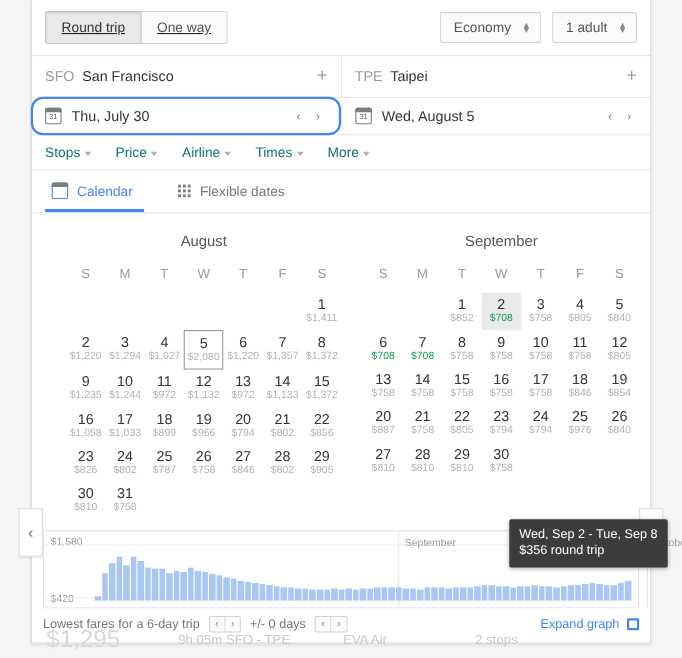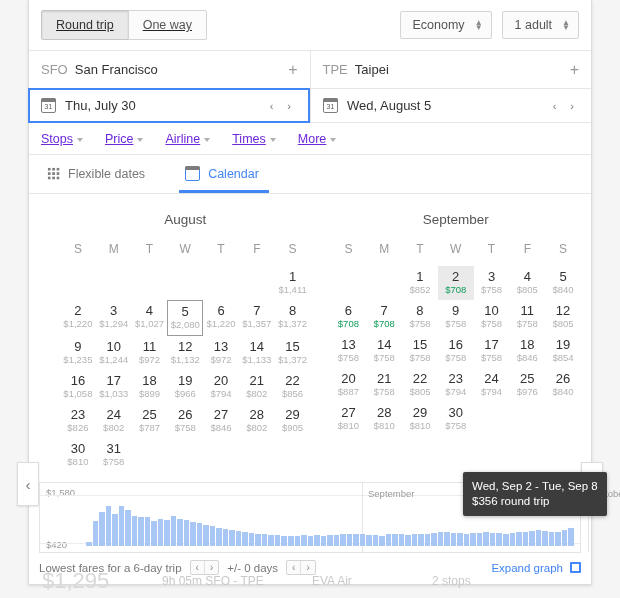--- a/index.html
+++ b/index.html
@@ -86,20 +86,21 @@
     color: #9a9a9a; font-size: 16px; cursor: pointer; line-height: 1;
   }
 
   
   .date-row { display: flex; border-top: 1px solid #e6e6e6; }
   .date-cell {
     flex: 1;
     display: flex; align-items: center;
     padding: 9px 12px;
     position: relative;
+    border-radius: 11px;
   }
   .date-cell + .date-cell { border-left: 1px solid #e6e6e6; }
   .date-cell.focused {
     border: 2px solid #4285f4;
     padding: 7px 11px;
     margin: -1px 0 -1px -1px;
     z-index: 3;
   }
   .cal-ico {
     width: 15px; height: 15px;
@@ -124,21 +125,21 @@
   }
   .arrows span { padding: 2px 7px; cursor: pointer; }
 
   
   .filters {
     display: flex; align-items: center;
     border-top: 1px solid #e6e6e6;
     padding: 9px 12px 8px 12px;
   }
   .filter {
-    color: #6d28d9; font-size: 12.5px; margin-right: 22px; cursor: pointer; text-decoration: underline;
+    color: #0f766e; font-size: 12.5px; margin-right: 22px; cursor: pointer;
   }
   .caret {
     display: inline-block;
     border-left: 3.5px solid transparent;
     border-right: 3.5px solid transparent;
     border-top: 4px solid #b0b0b0;
     margin-left: 4px; vertical-align: middle;
   }
 
   
@@ -344,27 +345,27 @@
 
     <div class="filters">
       <div class="filter"><span>Stops</span><i class="caret"></i></div>
       <div class="filter"><span>Price</span><i class="caret"></i></div>
       <div class="filter"><span>Airline</span><i class="caret"></i></div>
       <div class="filter"><span>Times</span><i class="caret"></i></div>
       <div class="filter"><span>More</span><i class="caret"></i></div>
     </div>
 
     <div class="tabs">
+      <div class="tab active">
+        <span class="tab-ico cal-ico" style="border-color:#4285f4;color:#4285f4;"></span>
+        <span>Calendar</span>
+      </div>
       <div class="tab">
         <span class="tab-ico"><span class="grid-ico"><i></i></span></span>
         <span>Flexible dates</span>
-      </div>
-      <div class="tab active">
-        <span class="tab-ico cal-ico" style="border-color:#4285f4;color:#4285f4;"></span>
-        <span>Calendar</span>
       </div>
     </div>
 
     <div class="cal-wrap">
       <div class="nav-arrow nav-left">‹</div>
       <div class="nav-arrow nav-right">›</div>
 
       <div class="months">
         <div class="month">
           <div class="month-title">August</div>

